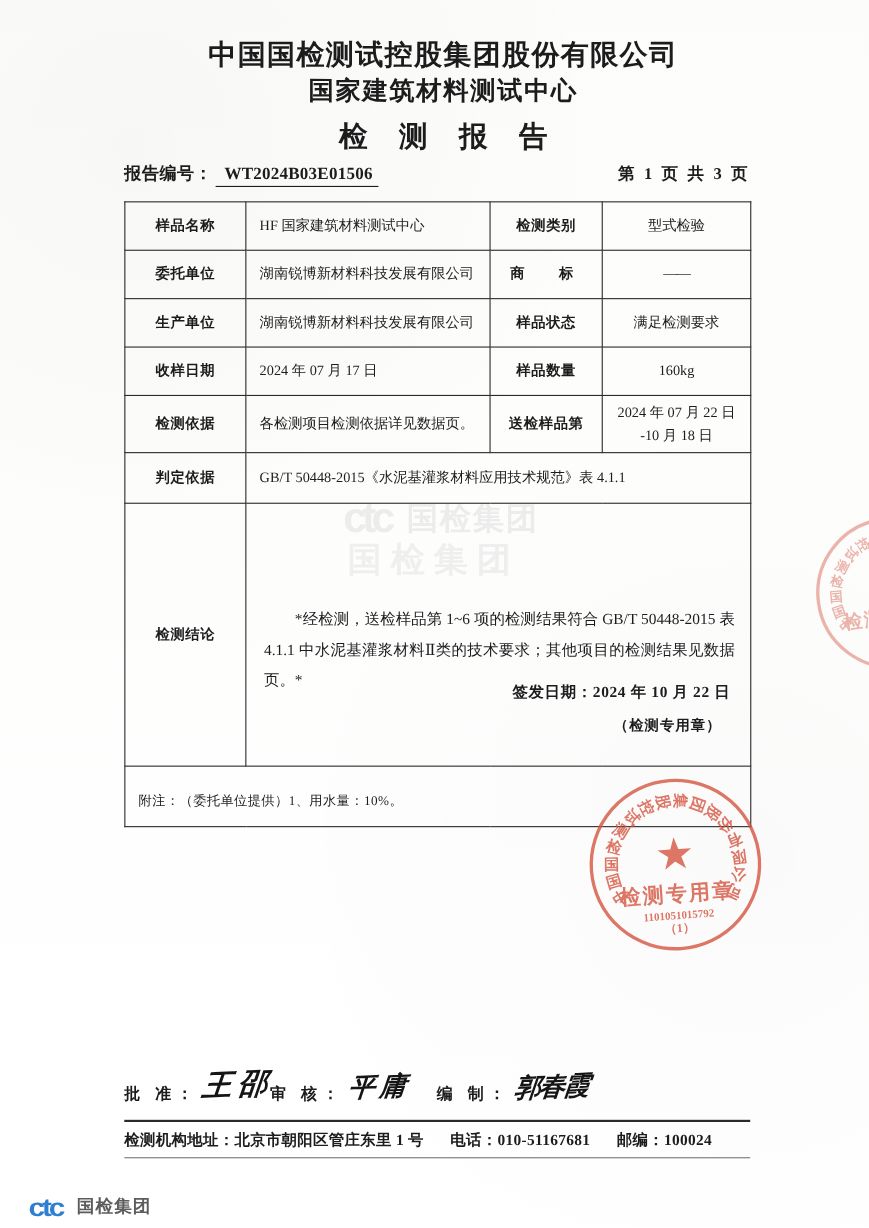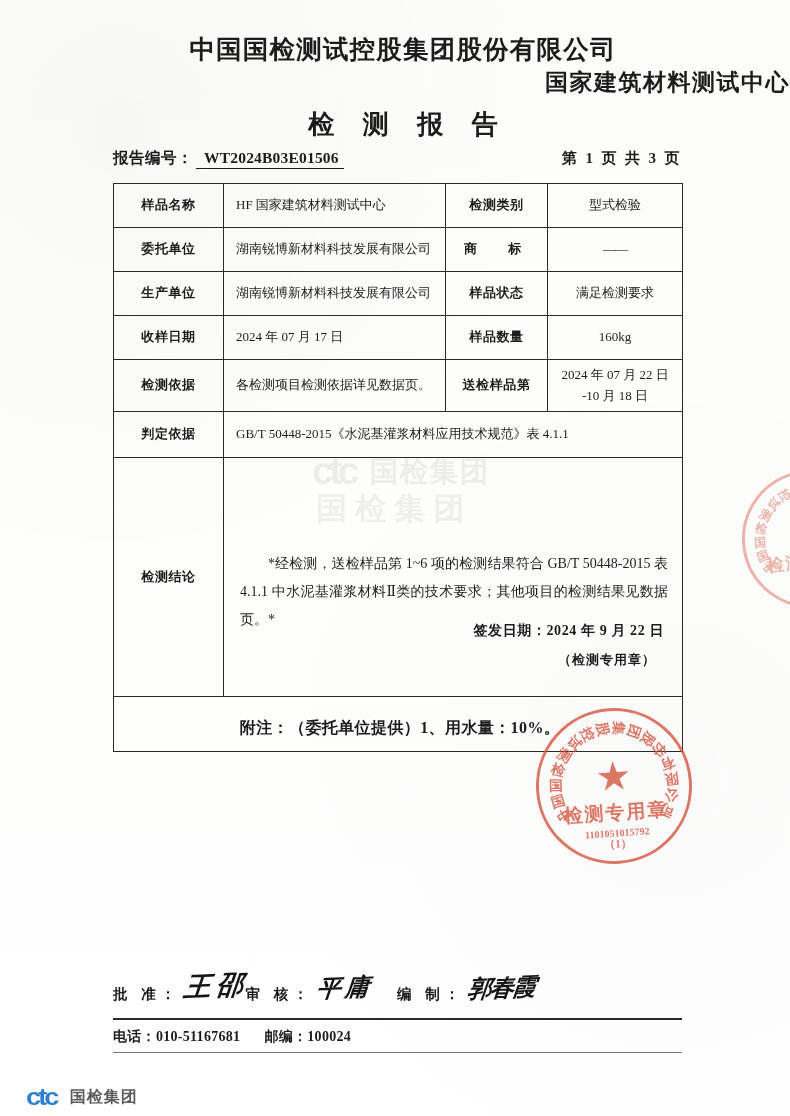--- a/index.html
+++ b/index.html
@@ -38,21 +38,20 @@
     font-weight: bold;
     letter-spacing: 1.2px;
     line-height: 1.28;
     font-family: "Liberation Serif","DejaVu Serif",serif;
   }
   .org-line-2 {
     font-size: 23px;
     font-weight: bold;
     letter-spacing: 1.5px;
     line-height: 1.42;
-    text-align: right;
   }
   .doc-title {
     font-size: 26px;
     font-weight: bold;
     letter-spacing: 11px;
     margin-top: 8px;
     padding-left: 11px;
   }
 
   
@@ -133,22 +132,22 @@
     font-weight: bold;
     letter-spacing: 1px;
     white-space: nowrap;
   }
   .concl-lbl-cell { vertical-align: middle; }
 
   .note-cell {
     height: 54px; vertical-align: top;
   }
   .note-text {
-    font-size: 16px; font-weight: bold; letter-spacing: 0.4px;
-    padding-top: 8px; padding-left: 4px; text-align: center;
+    font-size: 12px; font-weight: normal; letter-spacing: 0.4px;
+    padding-top: 8px; padding-left: 4px;
   }
 
   
   #sigrow {
     left: 113px; width: 569px; top: 968px;
     display: flex; align-items: flex-end;
     z-index: 4;
   }
   .sig-label {
     font-size: 14.5px; font-weight: bold;
@@ -370,21 +369,21 @@
         </td>
       </tr>
       <tr style="height:46px">
         <td class="lbl">判定依据</td>
         <td class="val" colspan="3">GB/T 50448-2015《水泥基灌浆材料应用技术规范》表 4.1.1</td>
       </tr>
       <tr>
         <td class="lbl concl-lbl-cell">检测结论</td>
         <td class="concl-cell" colspan="3">
           <div class="concl-text">*经检测，送检样品第 1~6 项的检测结果符合 GB/T 50448-2015 表 4.1.1 中水泥基灌浆材料Ⅱ类的技术要求；其他项目的检测结果见数据页。*</div>
-          <div class="issue-line">签发日期：2024 年 9 月 22 日</div>
+          <div class="issue-line">签发日期：2024 年 10 月 22 日</div>
           <div class="issue-sub">（检测专用章）</div>
         </td>
       </tr>
       <tr>
         <td class="note-cell" colspan="4">
           <div class="note-text">附注：（委托单位提供）1、用水量：10%。</div>
         </td>
       </tr>
     </tbody>
   </table>
@@ -393,20 +392,21 @@
     <span class="sig-label">批 准：</span>
     <span class="sig-ink">王 邵</span>
     <span class="sig-label">审 核：</span>
     <span class="sig-ink small">平 庸</span>
     <span class="sig-label" style="margin-left:26px">编 制：</span>
     <span class="sig-ink small">郭春霞</span>
   </div>
   <div id="sig-underline" class="layer"></div>
 
   <div id="footer" class="layer">
+    <span>检测机构地址：北京市朝阳区管庄东里 1 号</span>
     <span>电话：010-51167681</span>
     <span>邮编：100024</span>
   </div>
   <div id="footer-rule" class="layer"></div>
 
   <div id="ctc-logo" class="layer">
     <span class="ctc-mark">ctc</span>
     <span class="ctc-name">国检集团</span>
   </div>
 

